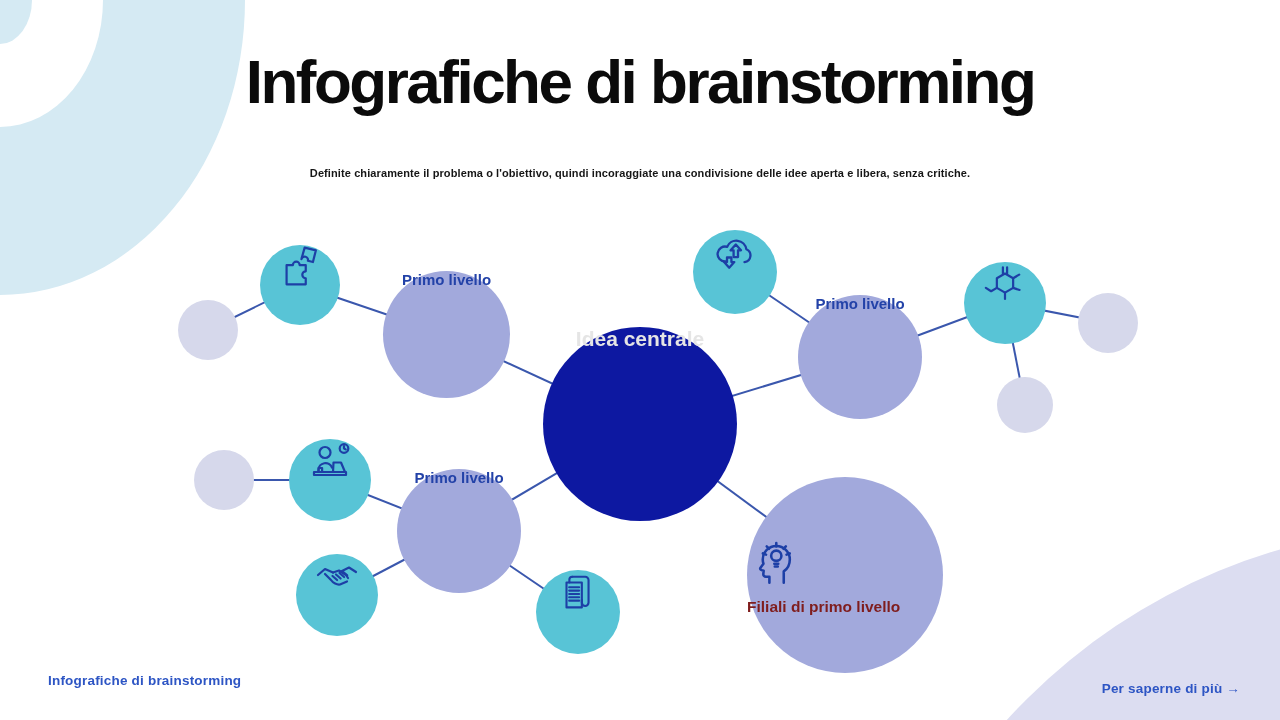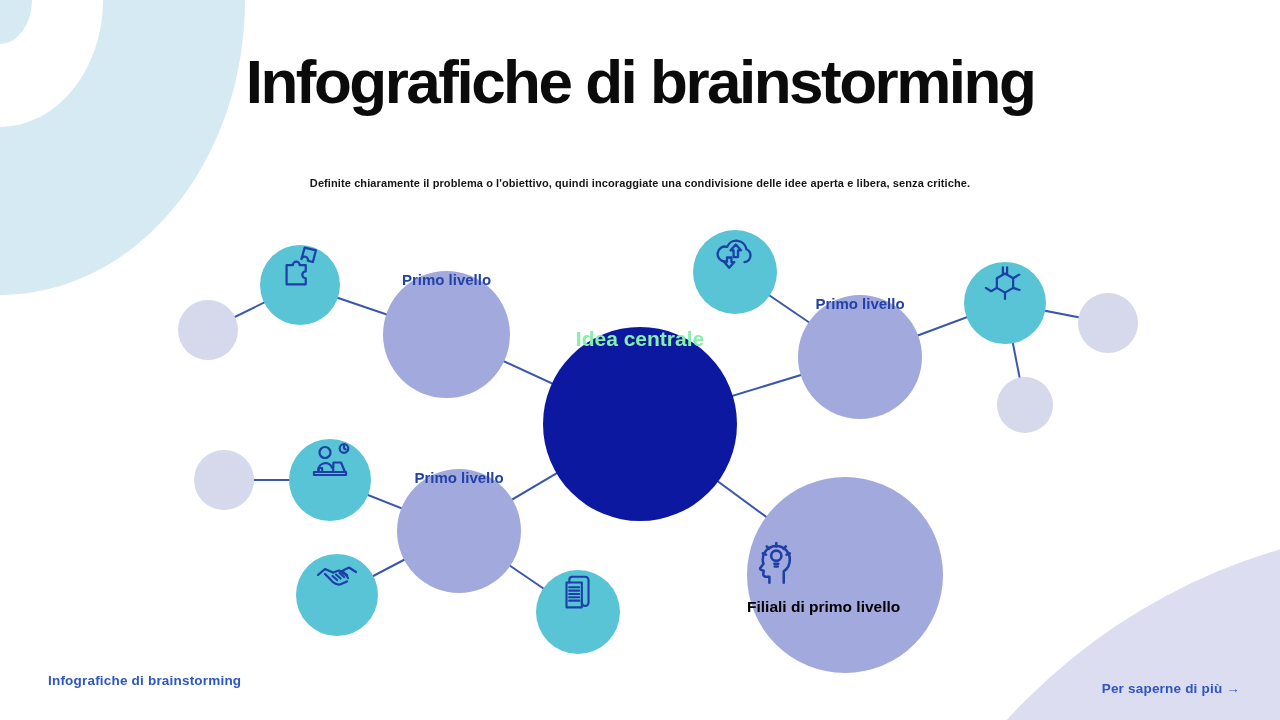--- a/index.html
+++ b/index.html
@@ -6,30 +6,30 @@
   .canvas{
     position:relative;width:1280px;height:720px;overflow:hidden;
     background:#ffffff;font-family:"Liberation Sans",sans-serif;
   }
   svg.layer{position:absolute;left:0;top:0;width:1280px;height:720px;pointer-events:none;}
   .title{
     position:absolute;left:0;right:0;top:48px;margin:0;text-align:center;
     font-size:62px;font-weight:900;letter-spacing:-2.5px;color:#0b0b0b;line-height:1.1;
   }
   .subtitle{
-    position:absolute;left:0;right:0;top:165px;margin:12px;text-align:center;
+    position:absolute;left:0;right:0;top:165px;margin:2px;text-align:center;
     font-size:11px;font-weight:600;color:#161616;letter-spacing:.1px;
   }
   .node{
     position:absolute;border-radius:50%;
     display:flex;align-items:flex-start;justify-content:center;text-align:center;
   }
-  .node-central{background:#0d18a1;color:#86efac;font-weight:700;font-size:21px;z-index:2;}
+  .node-central{background:#0d18a1;color:#e5e5e5;font-weight:700;font-size:21px;z-index:2;}
   .node-level1{background:#a2a9dc;color:#2342a8;font-weight:700;font-size:15px;z-index:2;}
-  .node-branch{background:#a2a9dc;color:#000000;font-weight:700;font-size:15.5px;
+  .node-branch{background:#a2a9dc;color:#7f1d1d;font-weight:700;font-size:15.5px;
     flex-direction:column;gap:7px;z-index:2;}
   .node-icon{background:#58c4d6;z-index:2;}
   .node-sat{background:#d6d8eb;z-index:1;}
   .icon svg{display:block;}
   .footer-link{
     position:absolute;top:673px;font-size:13.5px;font-weight:600;color:#2d55c4;
     text-decoration:none;cursor:pointer;z-index:3;letter-spacing:.2px;
   }
   .footer-left{left:48px;}
   .footer-right{right:40px;margin-top:8px;}

